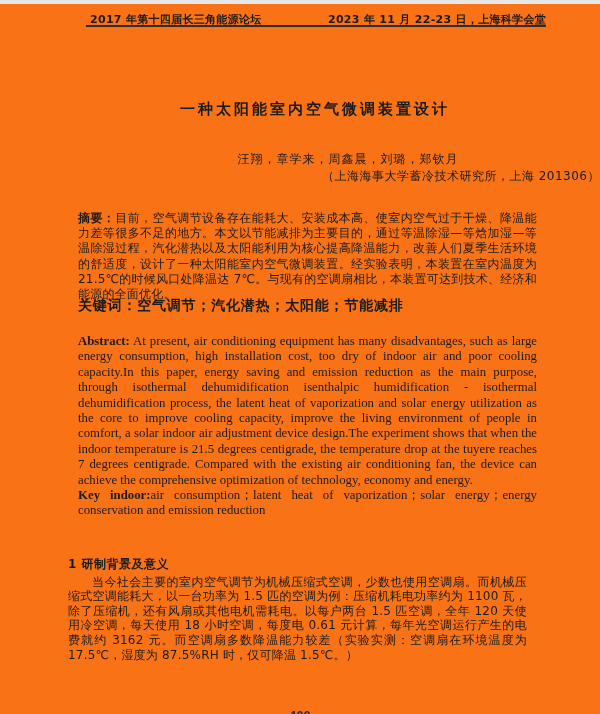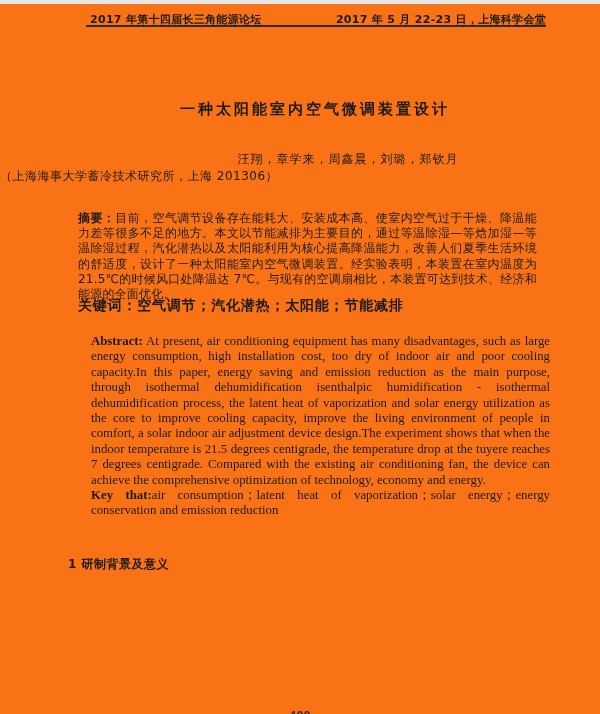--- a/index.html
+++ b/index.html
@@ -56,21 +56,21 @@
     text-align: center;
     font-size: 12px;
     letter-spacing: 1px;
     padding-left: 48px;
   }
   .affiliation {
     position: absolute;
     top: 164px;
     left: 0;
     width: 100%;
-    text-align: left;
+    text-align: right;
     font-size: 12px;
     letter-spacing: 0.5px;
   }
 
   .abstract-zh {
     position: absolute;
     top: 207px;
     left: 78px;
     width: 459px;
     margin: 0;
@@ -86,21 +86,21 @@
     width: 459px;
     margin: 0;
     font-size: 14px;
     font-weight: bold;
     letter-spacing: 0.8px;
   }
 
   .abstract-en {
     position: absolute;
     top: 330px;
-    left: 91px;
+    left: 78px;
     width: 459px;
     font-family: "Liberation Serif", "DejaVu Serif", serif;
     font-size: 12.8px;
     line-height: 15.4px;
     text-align: justify;
   }
   .abstract-en p { margin: 0; }
 
   .section {
     position: absolute;
@@ -134,37 +134,38 @@
     color: #333;
   }
 </style>
 </head>
 <body>
 
 <div class="page">
 
   <div class="header">
     <span class="header-left">2017 年第十四届长三角能源论坛</span>
-    <span class="header-right">2017 年 5 月 22-23 日，上海科学会堂</span>
+    <span class="header-right">2023 年 11 月 22-23 日，上海科学会堂</span>
   </div>
   <div class="header-rule"></div>
 
   <h1 class="title">一种太阳能室内空气微调装置设计</h1>
 
   <div class="authors">汪翔，章学来，周鑫晨，刘璐，郑钦月</div>
   <div class="affiliation">（上海海事大学蓄冷技术研究所，上海 201306）</div>
 
   <p class="abstract-zh"><span class="b">摘要：</span><span>目前，空气调节设备存在能耗大、安装成本高、使室内空气过于干燥、降温能力差等很多不足的地方。本文以节能减排为主要目的，通过等温除湿—等焓加湿—等温除湿过程，汽化潜热以及太阳能利用为核心提高降温能力，改善人们夏季生活环境的舒适度，设计了一种太阳能室内空气微调装置。经实验表明，本装置在室内温度为 21.5℃的时候风口处降温达 7℃。与现有的空调扇相比，本装置可达到技术、经济和能源的全面优化。</span></p>
 
   <p class="keywords-zh"><span>关键词：</span><span>空气调节；汽化潜热；太阳能；节能减排</span></p>
 
   <div class="abstract-en">
     <p><span class="b">Abstract:</span><span> At present, air conditioning equipment has many disadvantages, such as large energy consumption, high installation cost, too dry of indoor air and poor cooling capacity.In this paper, energy saving and emission reduction as the main purpose, through isothermal dehumidification isenthalpic humidification - isothermal dehumidification process, the latent heat of vaporization and solar energy utilization as the core to improve cooling capacity, improve the living environment of people in comfort, a solar indoor air adjustment device design.The experiment shows that when the indoor temperature is 21.5 degrees centigrade, the temperature drop at the tuyere reaches 7 degrees centigrade. Compared with the existing air conditioning fan, the device can achieve the comprehensive optimization of technology, economy and energy.</span></p>
-    <p><span class="b">Key that:</span><span>air consumption；latent heat of vaporization；solar energy；energy conservation and emission reduction</span></p>
+    <p><span class="b">Key indoor:</span><span>air consumption；latent heat of vaporization；solar energy；energy conservation and emission reduction</span></p>
   </div>
 
   <div class="section">
     <div class="sec-heading">1 研制背景及意义</div>
+    <p class="indent">当今社会主要的室内空气调节为机械压缩式空调，少数也使用空调扇。而机械压缩式空调能耗大，以一台功率为 1.5 匹的空调为例：压缩机耗电功率约为 1100 瓦，除了压缩机，还有风扇或其他电机需耗电。以每户两台 1.5 匹空调，全年 120 天使用冷空调，每天使用 18 小时空调，每度电 0.61 元计算，每年光空调运行产生的电费就约 3162 元。而空调扇多数降温能力较差（实验实测：空调扇在环境温度为 17.5℃，湿度为 87.5%RH 时，仅可降温 1.5℃。）</p>
   </div>
 
   <div class="page-number">400</div>
 
 </div>
 
 </body></html>

